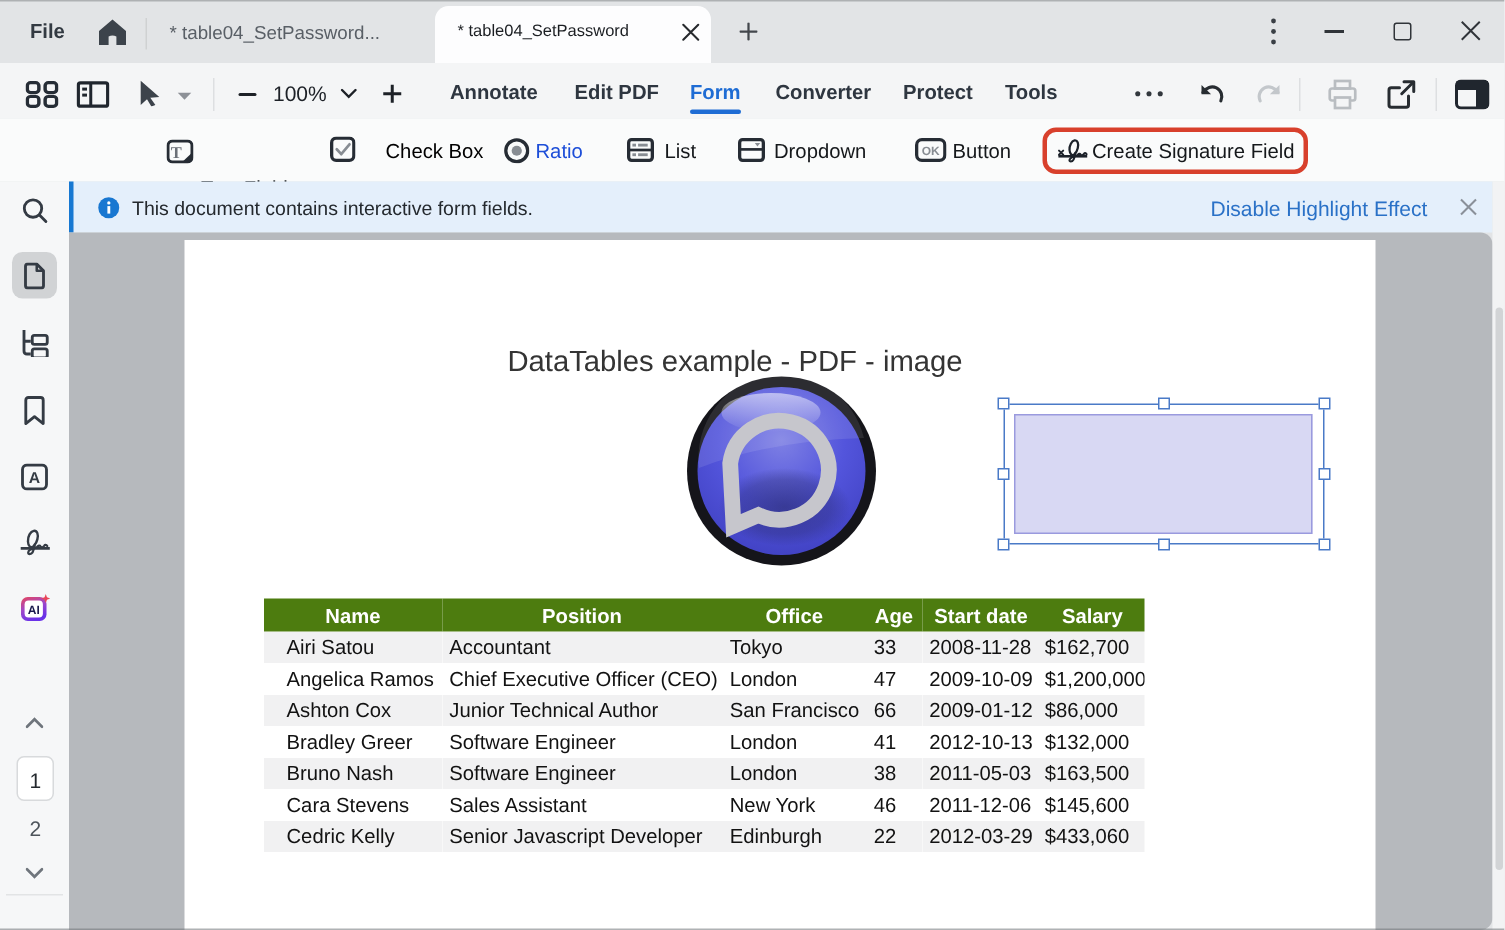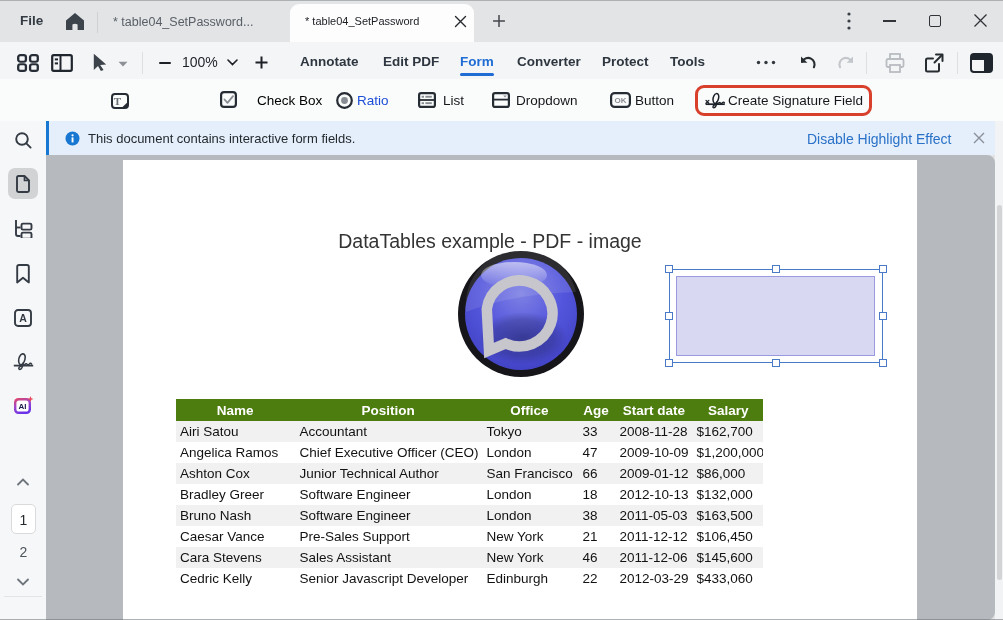--- a/index.html
+++ b/index.html
@@ -315,61 +315,53 @@
           <td>Junior Technical Author</td>
           <td>San Francisco</td>
           <td>66</td>
           <td>2009-01-12</td>
           <td>$86,000</td>
         </tr>
       <tr>
           <td>Bradley Greer</td>
           <td>Software Engineer</td>
           <td>London</td>
-          <td>18</td>
+          <td>41</td>
           <td>2012-10-13</td>
           <td>$132,000</td>
         </tr>
       <tr>
           <td>Bruno Nash</td>
           <td>Software Engineer</td>
           <td>London</td>
           <td>38</td>
           <td>2011-05-03</td>
           <td>$163,500</td>
         </tr>
       <tr>
-          <td>Caesar Vance</td>
-          <td>Pre-Sales Support</td>
-          <td>New York</td>
-          <td>21</td>
-          <td>2011-12-12</td>
-          <td>$106,450</td>
-        </tr>
-      <tr>
           <td>Cara Stevens</td>
           <td>Sales Assistant</td>
           <td>New York</td>
           <td>46</td>
           <td>2011-12-06</td>
           <td>$145,600</td>
         </tr>
       <tr>
           <td>Cedric Kelly</td>
           <td>Senior Javascript Developer</td>
           <td>Edinburgh</td>
           <td>22</td>
           <td>2012-03-29</td>
           <td>$433,060</td>
         </tr>
     </tbody>
   </table>
   <style>
     #dtable td { height:21px; padding:0 0 0 5px; white-space:nowrap; overflow:hidden; }
-    #dtable td:first-child { padding-left:4px; } #dtable td:last-child { padding-left:3px; }
+    #dtable td:first-child { padding-left:15px; } #dtable td:last-child { padding-left:3px; }
     #dtable tbody tr:nth-child(odd) { background:#f1f1f2; }
     #dtable tbody tr:nth-child(even) { background:#fff; }
   </style>
 
   <div class="abs" style="left:665px;top:265px;width:8px;height:8px;background:#fff;border:1.5px solid #4a7ac7;box-sizing:border-box;"></div>
   <div class="abs" style="left:772px;top:265px;width:8px;height:8px;background:#fff;border:1.5px solid #4a7ac7;box-sizing:border-box;"></div>
   <div class="abs" style="left:879px;top:265px;width:8px;height:8px;background:#fff;border:1.5px solid #4a7ac7;box-sizing:border-box;"></div>
   <div class="abs" style="left:665px;top:312px;width:8px;height:8px;background:#fff;border:1.5px solid #4a7ac7;box-sizing:border-box;"></div>
   <div class="abs" style="left:879px;top:312px;width:8px;height:8px;background:#fff;border:1.5px solid #4a7ac7;box-sizing:border-box;"></div>
   <div class="abs" style="left:665px;top:359px;width:8px;height:8px;background:#fff;border:1.5px solid #4a7ac7;box-sizing:border-box;"></div>

